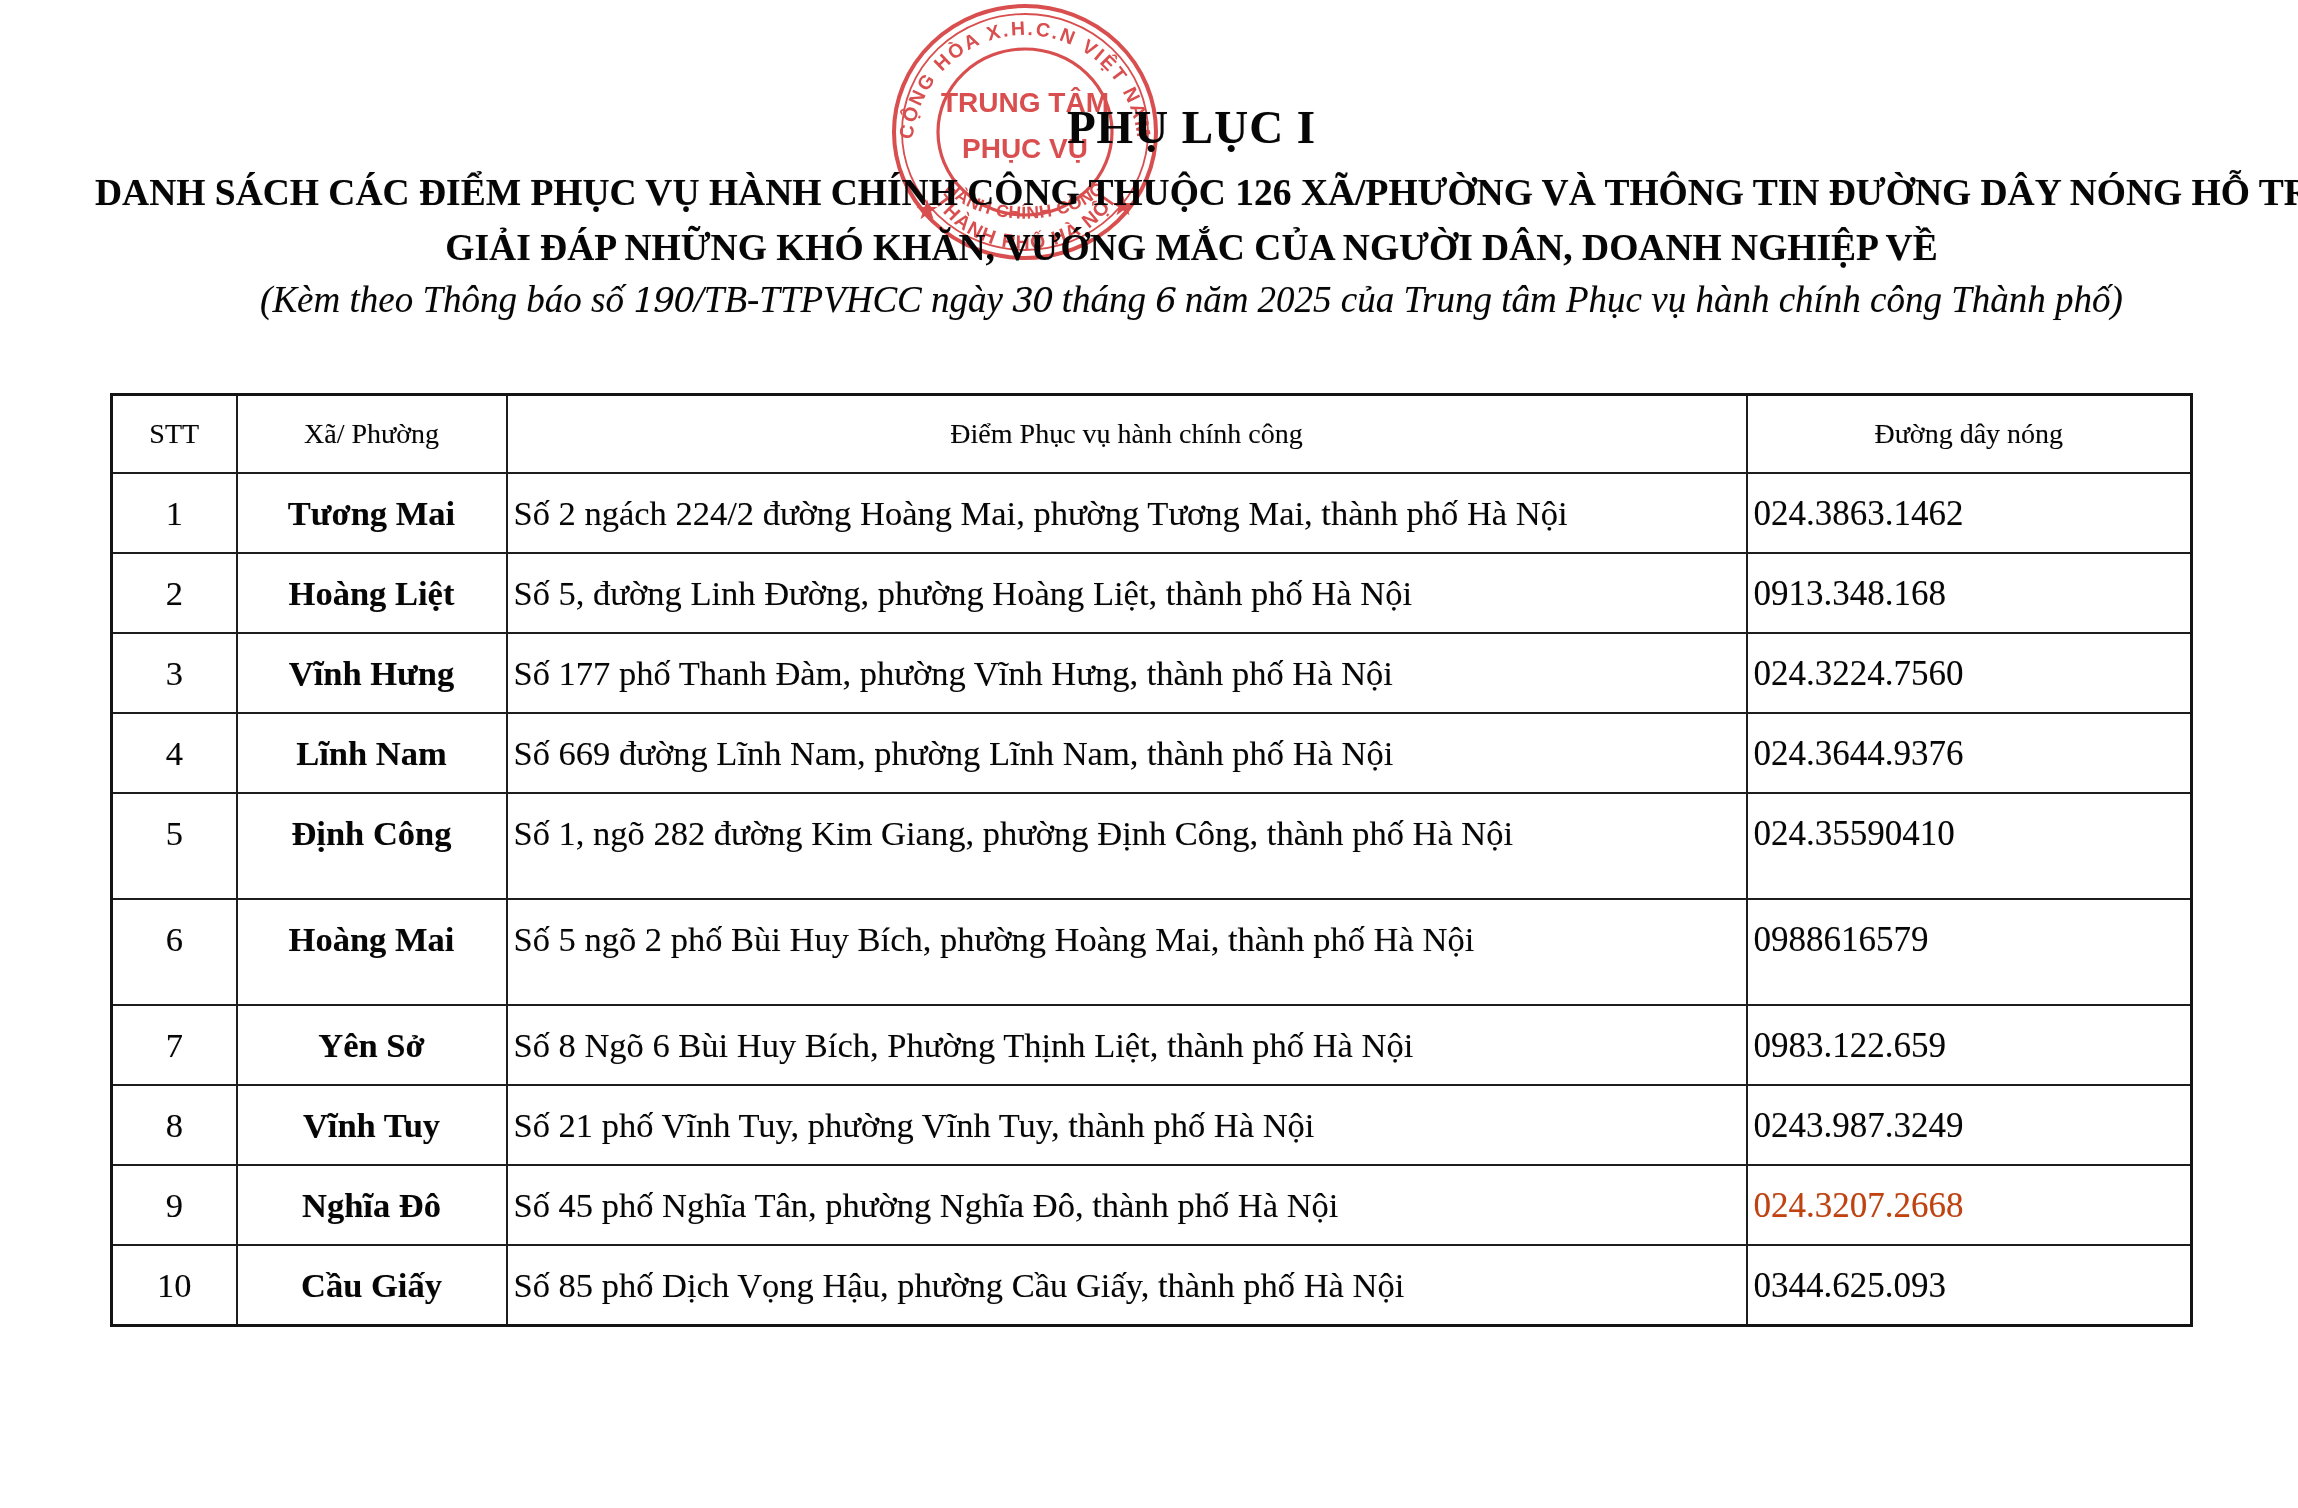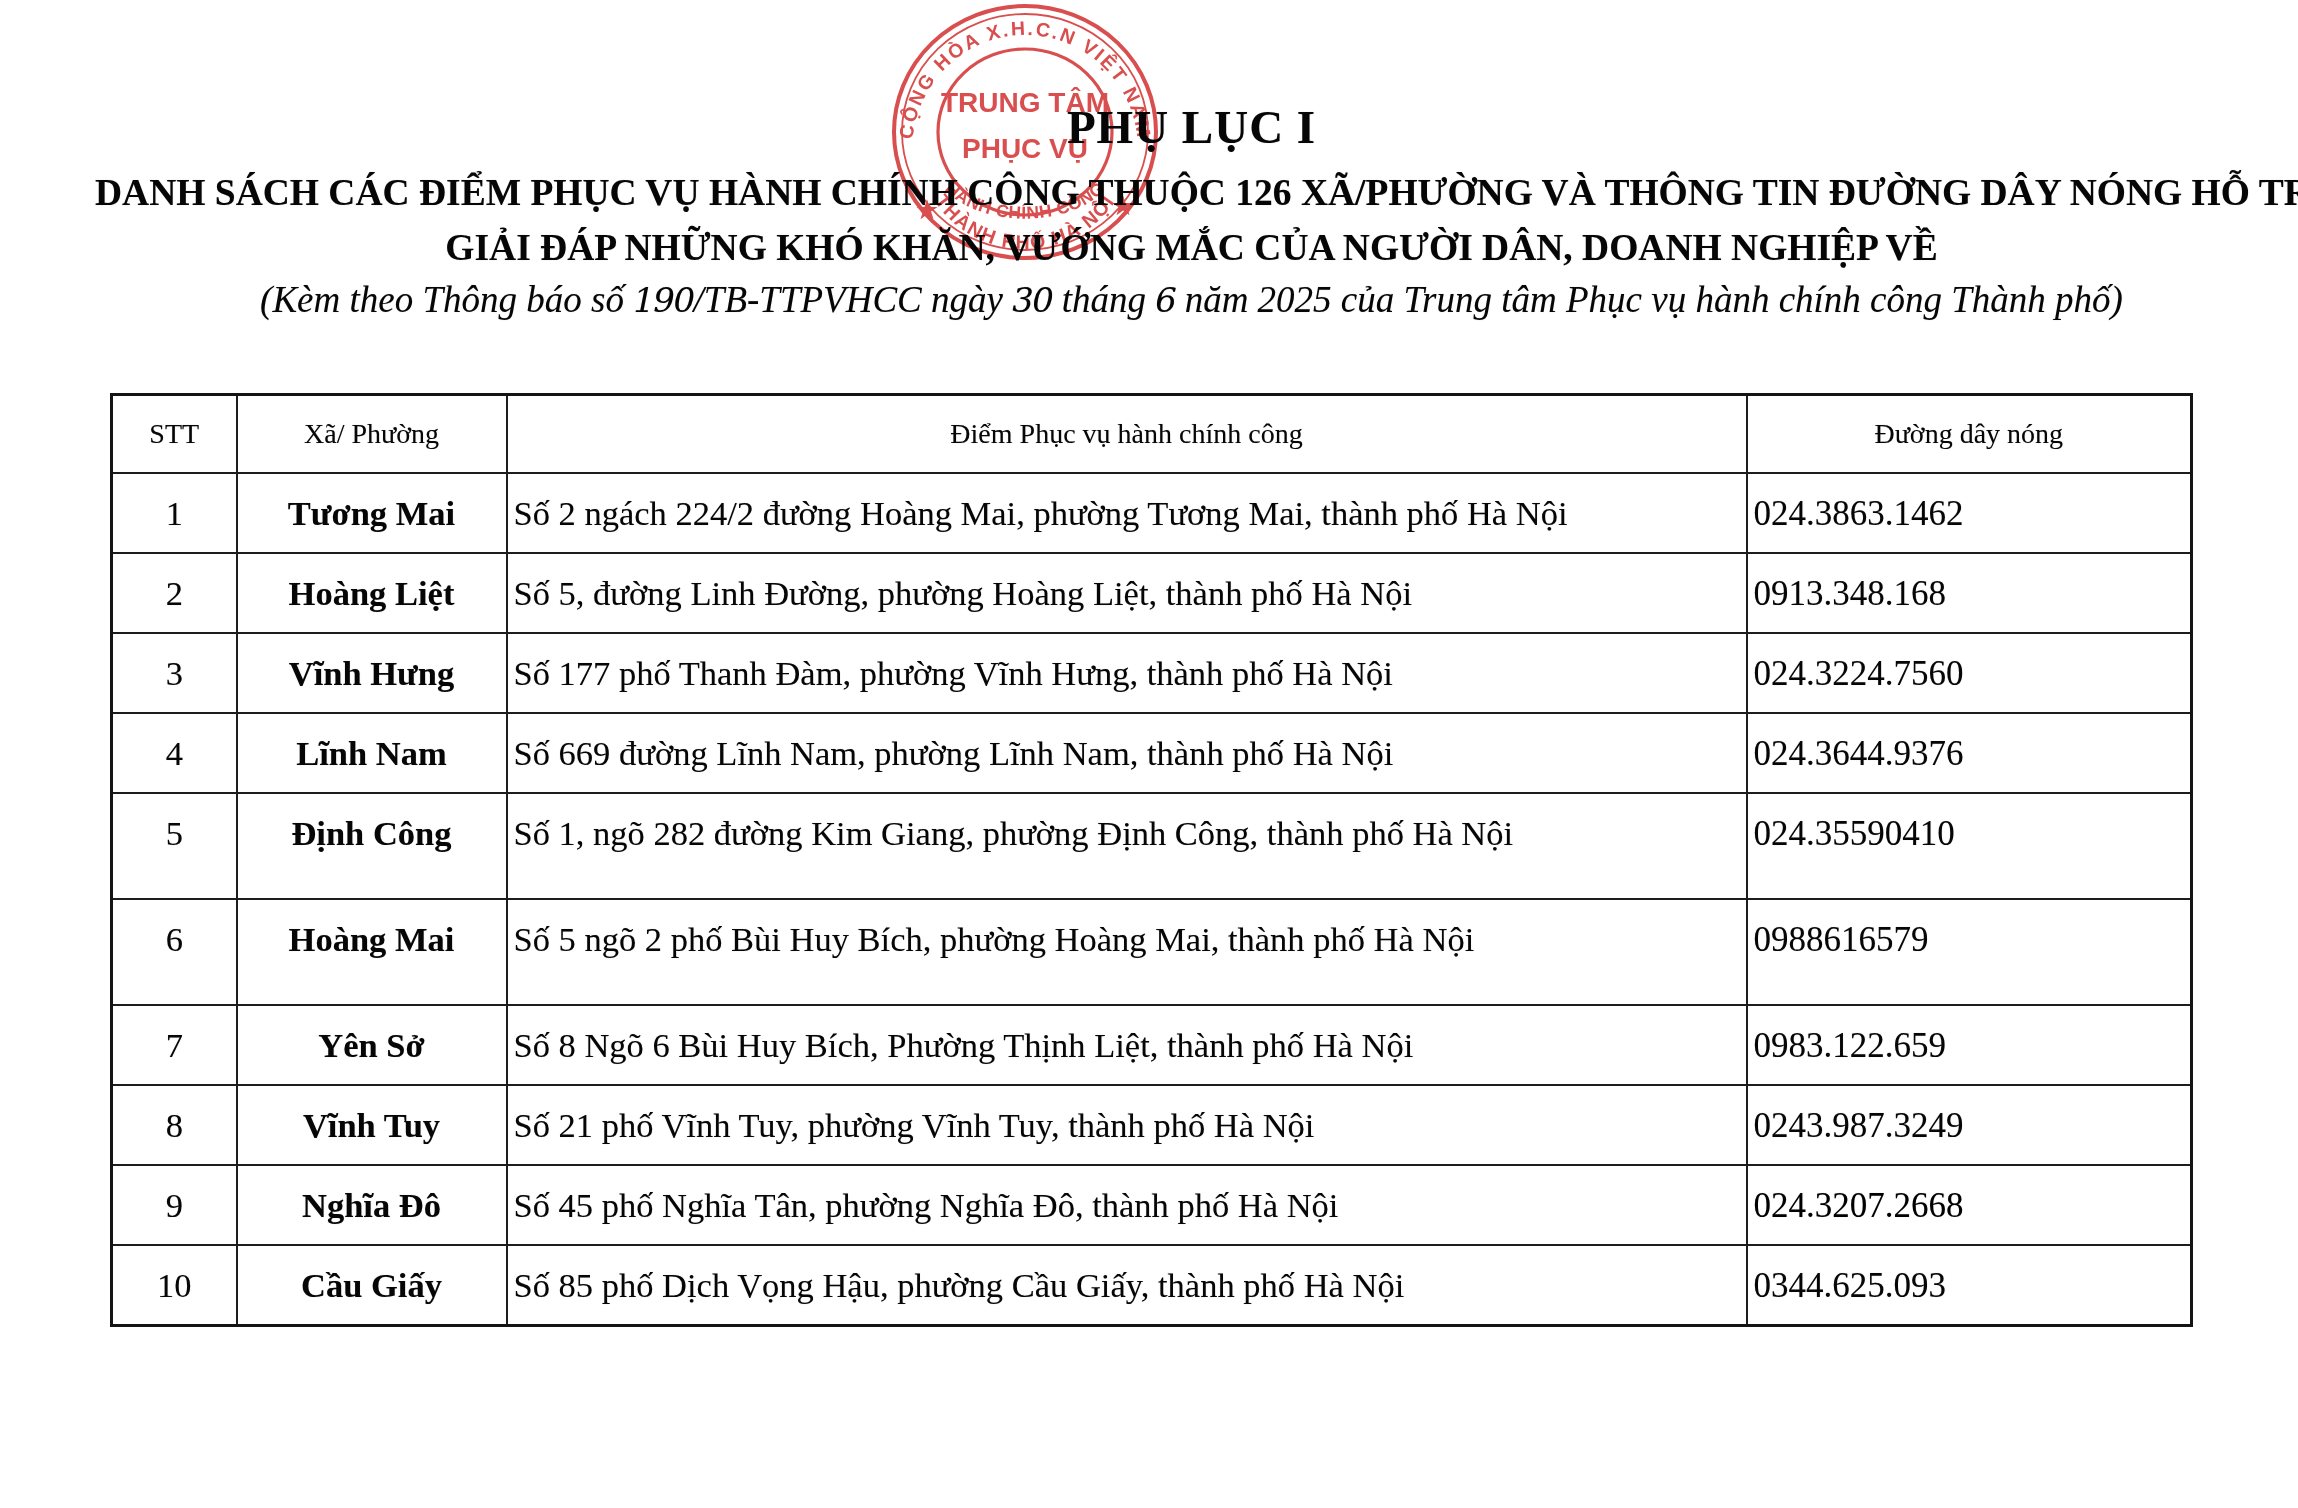--- a/index.html
+++ b/index.html
@@ -114,21 +114,21 @@
       <tr class="row">
         <td class="stt">8</td>
         <td class="ward">Vĩnh Tuy</td>
         <td class="addr">Số 21 phố Vĩnh Tuy, phường Vĩnh Tuy, thành phố Hà Nội</td>
         <td class="hot">0243.987.3249</td>
       </tr>
       <tr class="row">
         <td class="stt">9</td>
         <td class="ward">Nghĩa Đô</td>
         <td class="addr">Số 45 phố Nghĩa Tân, phường Nghĩa Đô, thành phố Hà Nội</td>
-        <td class="hot" style="color: #000000; margin-left: 16px;">024.3207.2668</td>
+        <td class="hot" style="color: #c2410c; margin-left: 16px;">024.3207.2668</td>
       </tr>
       <tr class="row">
         <td class="stt">10</td>
         <td class="ward">Cầu Giấy</td>
         <td class="addr">Số 85 phố Dịch Vọng Hậu, phường Cầu Giấy, thành phố Hà Nội</td>
         <td class="hot">0344.625.093</td>
       </tr>
     </tbody>
 </table>
 

